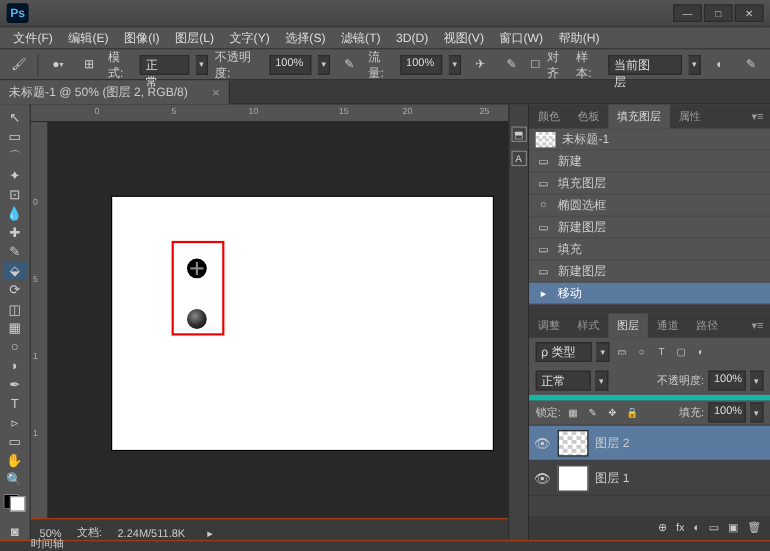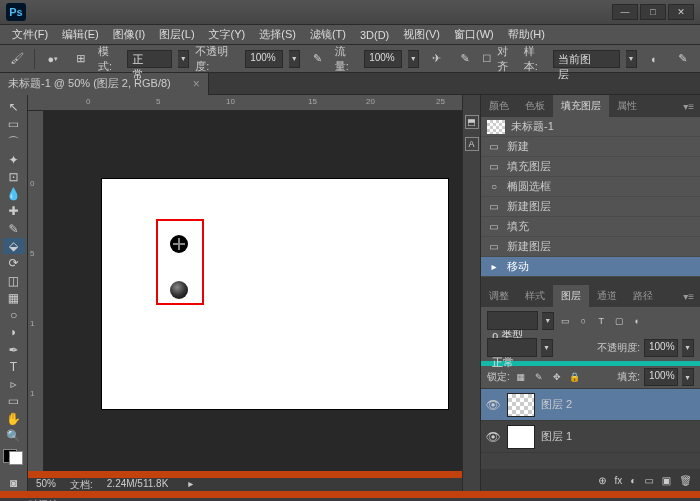--- a/index.html
+++ b/index.html
@@ -44,30 +44,30 @@
 .panel-tabs{height:22px;background:#3a3a3a;display:flex;align-items:center;font-size:10px}
 .ptab{padding:0 8px;height:22px;display:flex;align-items:center;color:#999}
 .ptab.active{background:#535353;color:#ddd}
 .ptab-menu{margin-left:auto;padding:0 6px;color:#999}
 .history-list{background:#535353}
 .hist-row{height:20px;display:flex;align-items:center;padding:0 6px;gap:6px;font-size:11px;color:#ccc;border-bottom:1px solid #4a4a4a}
 .hist-row.sel{background:#5a7aa0;color:#fff}
 .hist-ico{width:14px;height:14px;display:flex;align-items:center;justify-content:center;font-size:10px}
 .panel-sep{height:8px;background:#3a3a3a}
 .layer-opts{padding:4px 6px;display:flex;align-items:center;gap:4px;font-size:10px;flex-wrap:wrap}
-.layer-opts .opt-select{padding:16px 14px 1px 4px}
+.layer-opts .opt-select{padding:1px 14px 1px 4px}
 .lock-row{padding:2px 6px;display:flex;align-items:center;gap:4px;font-size:10px;color:#ccc;border-top:5px solid #14b8a6;border-bottom:1px solid #3a3a3a}
 .lock-ico{width:14px;height:14px;display:flex;align-items:center;justify-content:center;font-size:9px}
 .layers-list{flex:1;background:#424242}
 .layer-row{height:32px;display:flex;align-items:center;gap:6px;padding:0 4px;border-bottom:1px solid #3a3a3a}
 .layer-row.sel{background:#5a7aa0}
 .eye{width:16px;font-size:12px;text-align:center}
 .thumb{width:28px;height:24px;background:#fff;border:1px solid #222}
 .thumb.checker{background:repeating-conic-gradient(#ccc 0 25%,#fff 0 50%) 0 0/8px 8px}
-.statusbar{height:20px;background:#3a3a3a;display:flex;align-items:flex-start;padding:0 8px;gap:14px;font-size:10px;color:#ccc;border-top:7px solid #c2410c}
+.statusbar{height:20px;background:#3a3a3a;display:flex;align-items:flex-end;padding:0 8px;gap:14px;font-size:10px;color:#ccc;border-top:1px solid #c2410c}
 .swatch-fg{width:14px;height:14px;background:#000;border:1px solid #888;position:relative;margin-top:4px}
 .swatch-bg{width:14px;height:14px;background:#fff;border:1px solid #888;position:absolute;left:6px;top:6px}
 .swatches{position:relative;width:22px;height:22px}
 .layer-bottom{height:22px;background:#3a3a3a;display:flex;align-items:center;justify-content:flex-end;gap:8px;padding:0 8px;font-size:10px}
 </style>
 </head>
 <body>
 
 <div class="titlebar">
   <div class="ps-logo">Ps</div>

